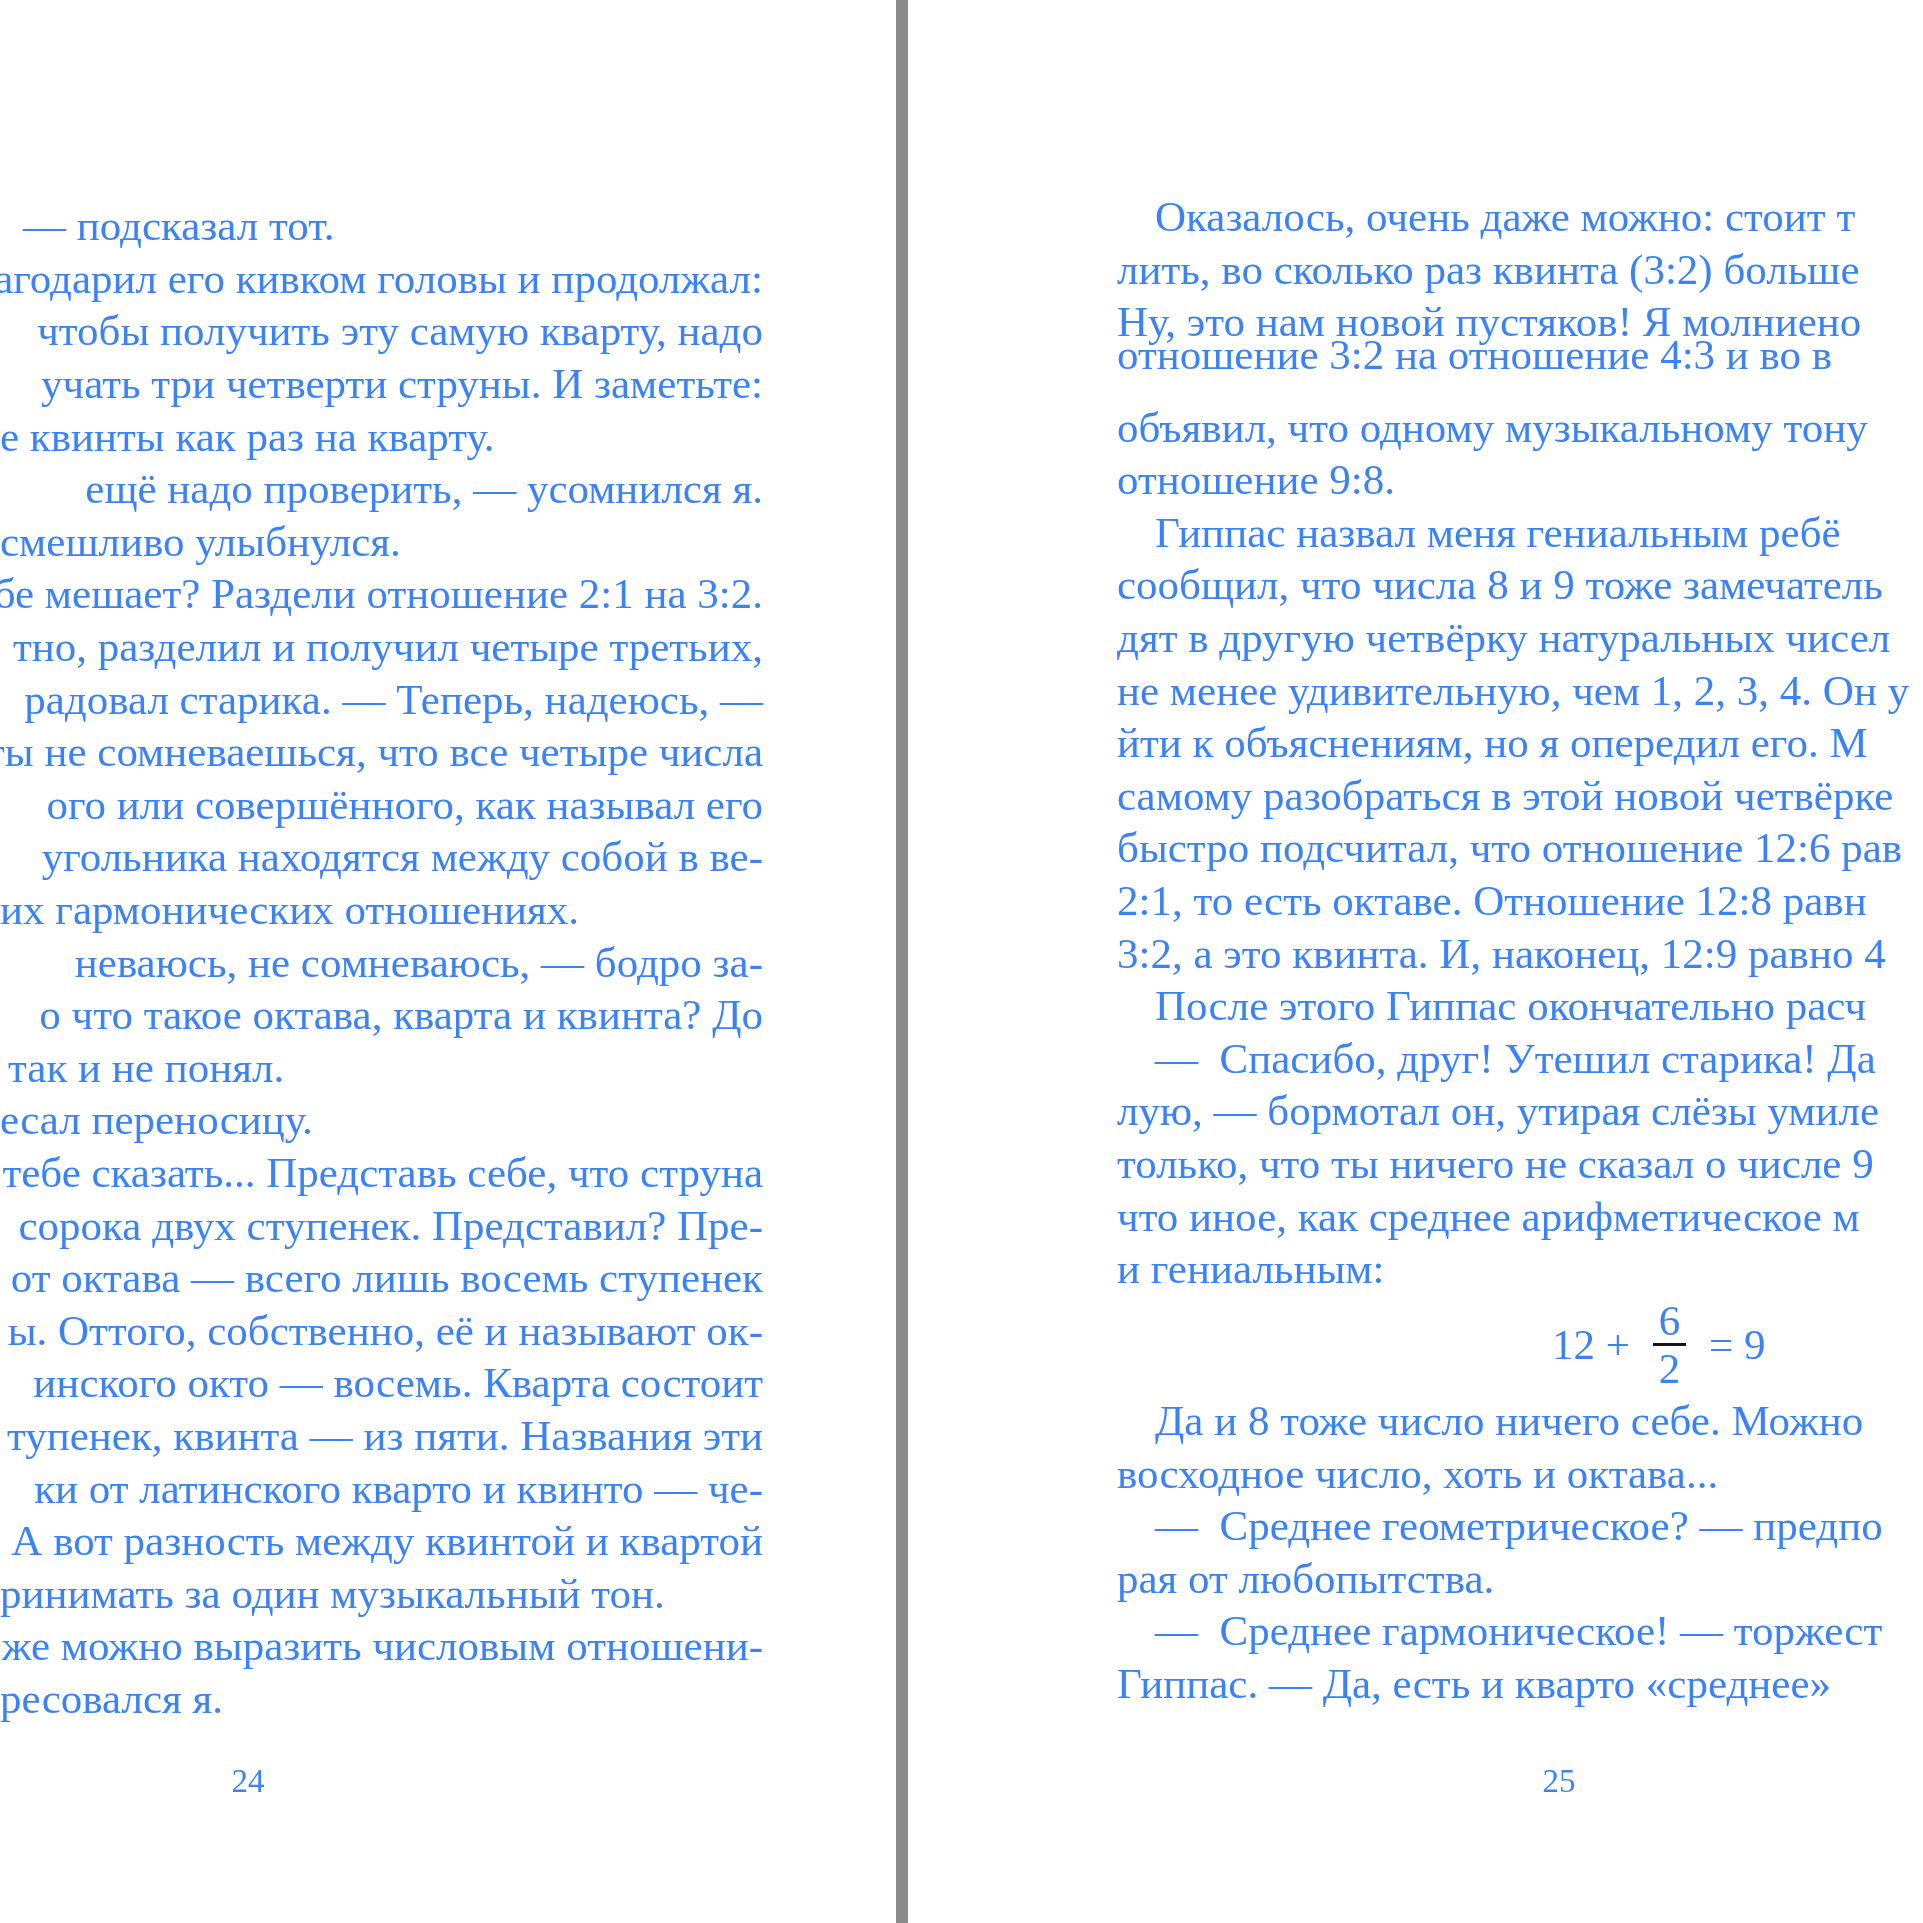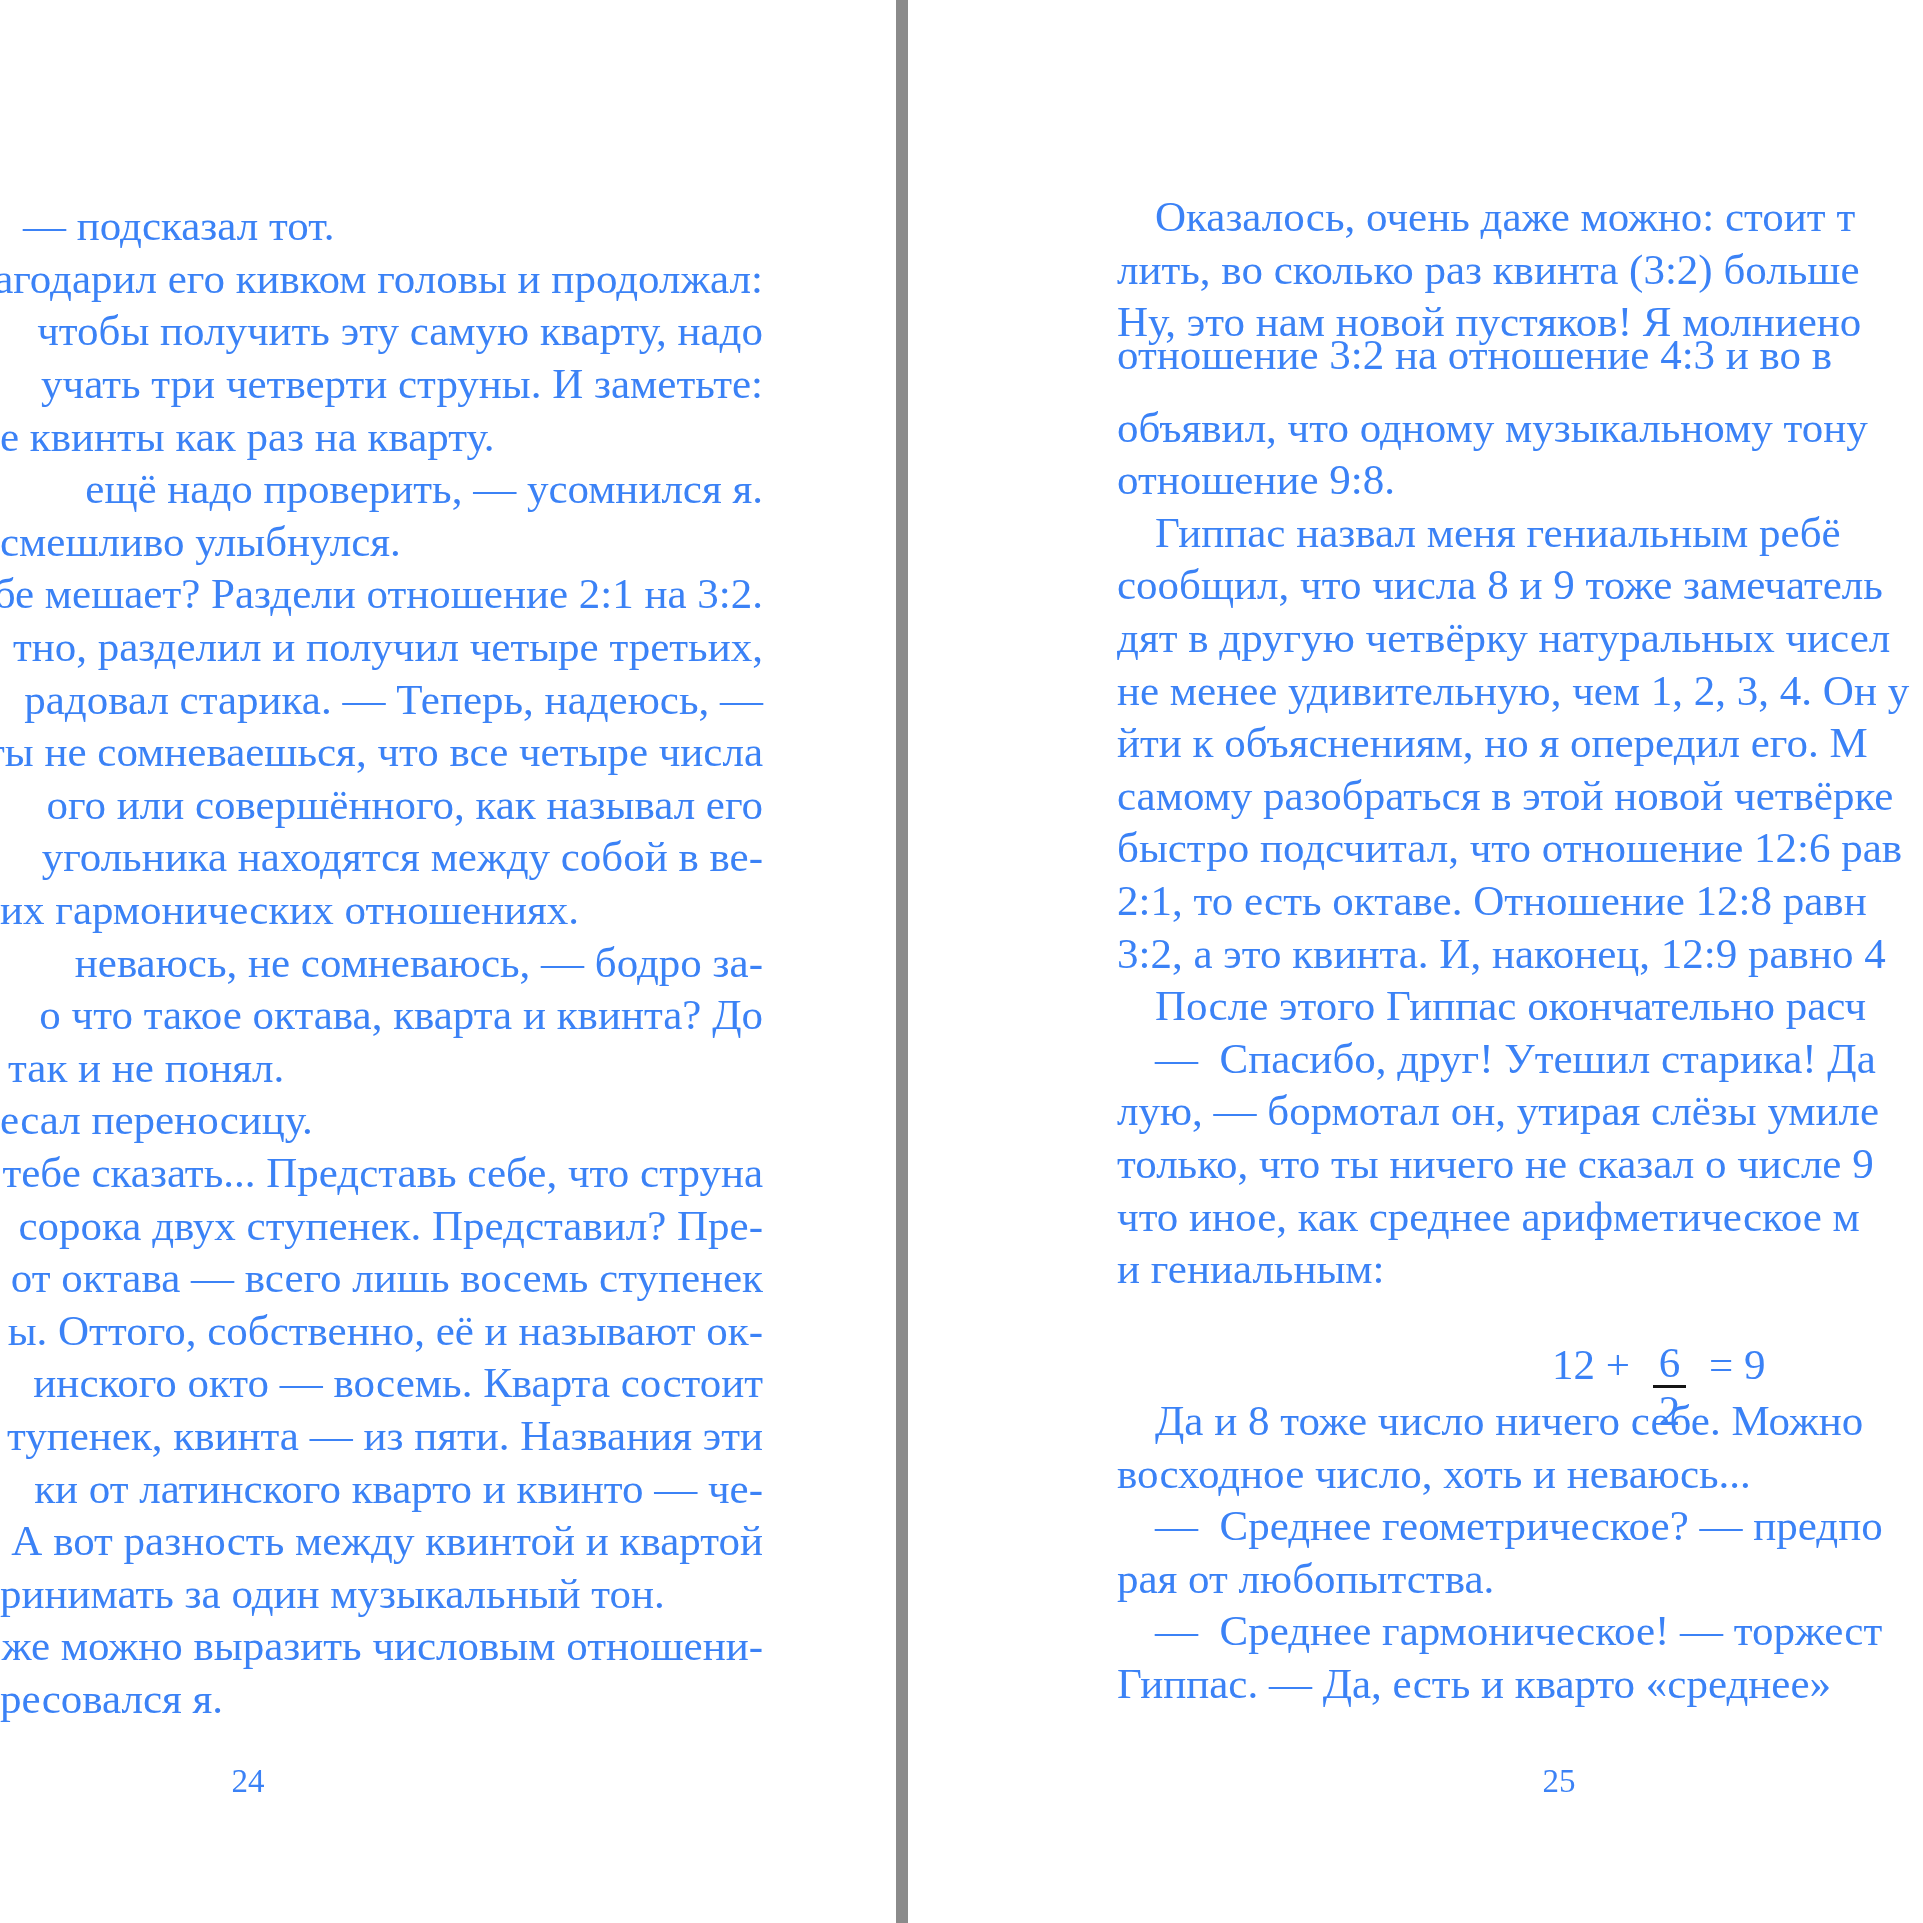--- a/index.html
+++ b/index.html
@@ -40,23 +40,23 @@
     left: 1117px;
     text-align: left;
   }
   .rline.indent { left: 1155px; }
   .formula {
     position: absolute;
     left: 1552px;
     top: 1295px;
     height: 99px;
     display: flex;
+    align-items: center;
     font-size: 43px;
     white-space: pre;
-    margin-top: 45px;
   }
   .frac {
     display: inline-flex;
     flex-direction: column;
     align-items: center;
     margin: 0 12px;
   }
   .frac .num, .frac .den {
     line-height: 45px;
     font-size: 43px;
@@ -128,21 +128,21 @@
       <div class="tline rline" style="top: 874px;">2:1, то есть октаве. Отношение 12:8 равн</div>
       <div class="tline rline" style="top: 927px;">3:2, а это квинта. И, наконец, 12:9 равно 4</div>
       <div class="tline rline indent" style="top: 979px;">После этого Гиппас окончательно расч</div>
       <div class="tline rline indent" style="top: 1032px;">—  Спасибо, друг! Утешил старика! Да</div>
       <div class="tline rline" style="top: 1084px;">лую, — бормотал он, утирая слёзы умиле</div>
       <div class="tline rline" style="top: 1137px;">только, что ты ничего не сказал о числе 9</div>
       <div class="tline rline" style="top: 1190px;">что иное, как среднее арифметическое м</div>
       <div class="tline rline" style="top: 1242px;">и гениальным:</div>
       <div class="formula"><span>12 + </span><span class="frac"><span class="num">6</span><span class="den">2</span></span><span> = 9</span></div>
       <div class="tline rline indent" style="top: 1394px;">Да и 8 тоже число ничего себе. Можно</div>
-      <div class="tline rline" style="top: 1447px;">восходное число, хоть и неваюсь...</div>
+      <div class="tline rline" style="top: 1447px;">восходное число, хоть и октава...</div>
       <div class="tline rline indent" style="top: 1499px;">—  Среднее геометрическое? — предпо</div>
       <div class="tline rline" style="top: 1552px;">рая от любопытства.</div>
       <div class="tline rline indent" style="top: 1604px;">—  Среднее гармоническое! — торжест</div>
       <div class="tline rline" style="top: 1657px;">Гиппас. — Да, есть и кварто «среднее»</div>
     </div>
   <div id="page-num-left" class="page-number">24</div>
   <div id="page-num-right" class="page-number">25</div>
 </div>
 
 

